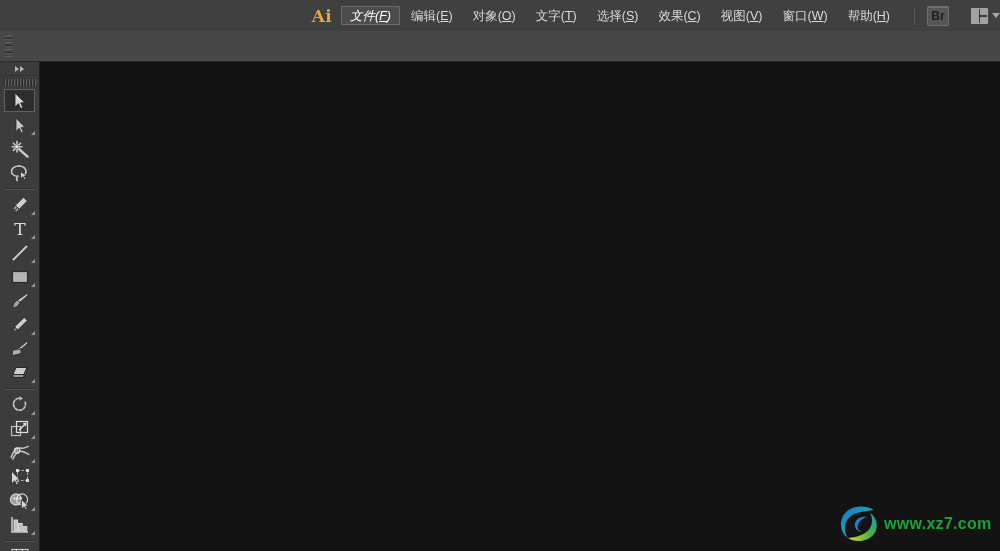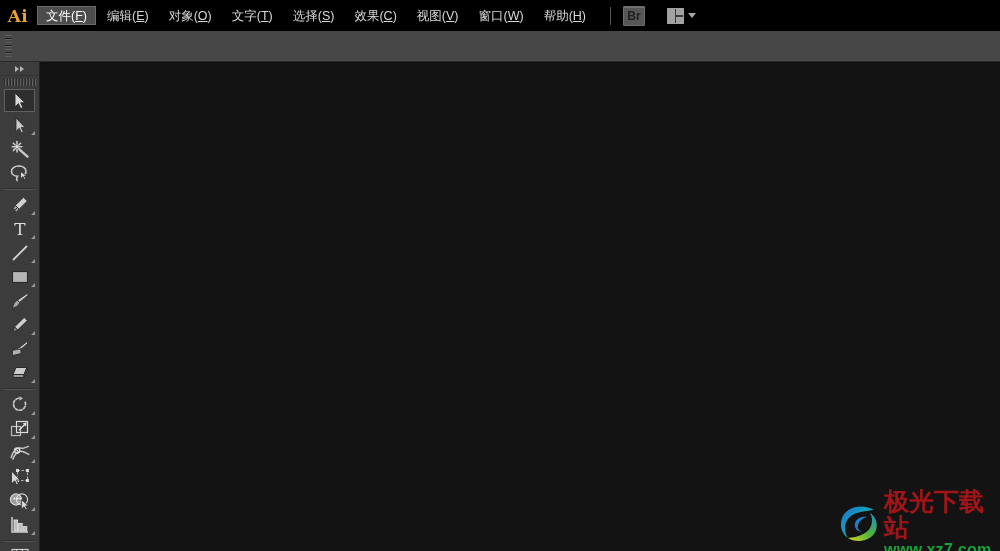--- a/index.html
+++ b/index.html
@@ -16,24 +16,25 @@
     font-family: "Liberation Sans", "DejaVu Sans", sans-serif;
     -webkit-font-smoothing: antialiased;
     user-select: none;
   }
 
   
   #menubar {
     position: absolute;
     left: 0; top: 0;
     width: 1000px; height: 31px;
-    background: #000000;
+    background: #404040;
     border-bottom: 1px solid #2b2b2b;
     display: flex;
     align-items: center;
+    justify-content: flex-end;
   }
   #ai-logo {
     width: 36px;
     height: 31px;
     display: flex;
     align-items: center;
     justify-content: center;
     font-family: "DejaVu Serif", "Liberation Serif", serif;
     font-weight: bold;
     font-size: 17px;
@@ -48,20 +49,21 @@
     font-size: 12.5px;
     color: #d9d9d9;
     white-space: nowrap;
     border: 1px solid transparent;
     box-sizing: border-box;
   }
   .menu-item.active {
     background: #4c4c4c;
     border: 1px solid #6a6a6a;
     color: #ffffff;
+    font-style: italic;
   }
   .menu-item u { text-decoration: underline; }
 
   #menu-sep {
     width: 1px;
     height: 18px;
     background: #555555;
     margin: 0 12px 0 14px;
   }
 
@@ -532,18 +534,17 @@
           <stop offset="100%" stop-color="#1f8fcf"></stop>
         </linearGradient>
       </defs>
       <path d="M38,9 C30,4 16,4 9,12 C2.5,19.5 4,32 12,37 C7,30 8,20 15,15 C21,10.6 31,10 38,9 Z" fill="url(#wmg1)"></path>
       <path d="M12,37 C19,42 32,41 38,33 C43,26.5 41,16 34,12
                C38,19 36,28 29,32 C23,35.6 17,36.6 12,37 Z" fill="url(#wmg2)"></path>
       <path d="M31,16 C26,15 20,17.5 19,22.5 C18,27.6 22,31.6 27,30.6
                C23,30.6 21,27.6 22,24 C23,20 27,17 31,16 Z" fill="#1d7fd2"></path>
     </svg>
     <div id="wm-text">
-      <div id="wm-title">极光下载站</div>
       <div id="wm-url">www.xz7.com</div>
     </div>
   </div>
 
 </div>
 
 </body></html>

